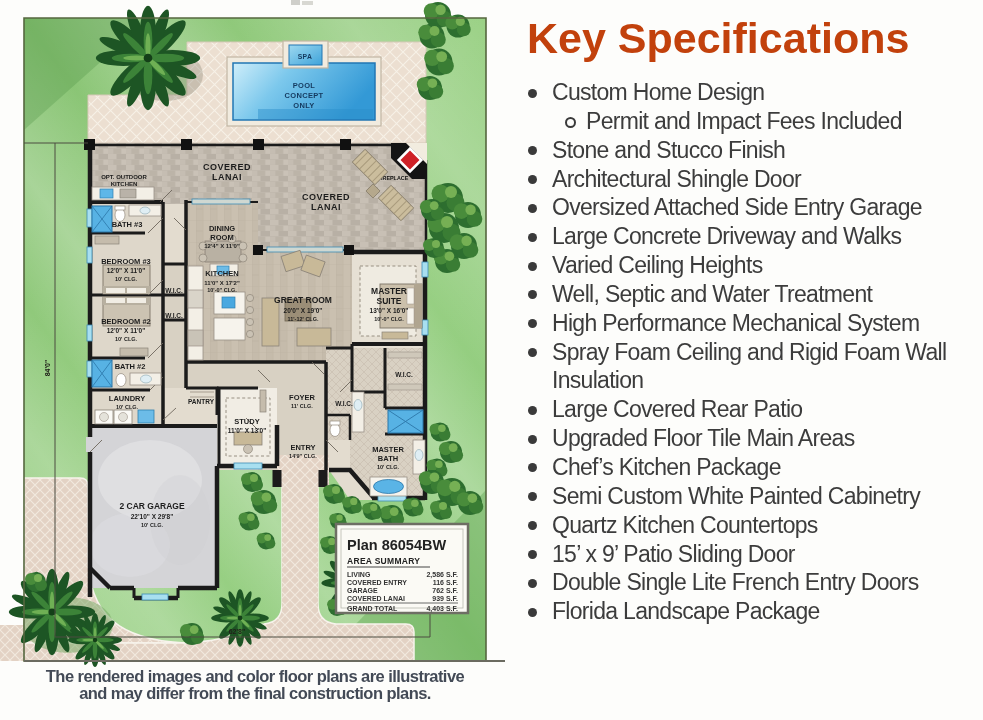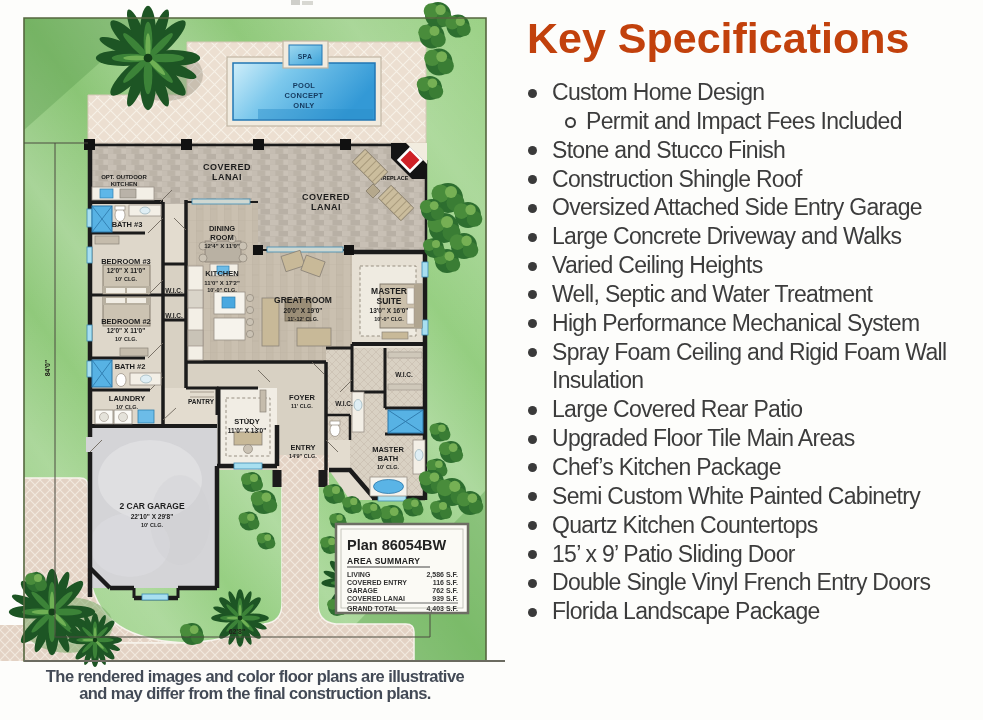--- a/index.html
+++ b/index.html
@@ -602,30 +602,30 @@
   </g>
 </g>
 </svg>
 
 <div id="kshead">Key Specifications</div>
 
 <ul id="kslist">
   <li class="b">Custom Home Design</li>
   <li class="s">Permit and Impact Fees Included</li>
   <li class="b">Stone and Stucco Finish</li>
-  <li class="b">Construction Shingle Roof</li>
+  <li class="b">Architectural Shingle Door</li>
   <li class="b">Oversized Attached Side Entry Garage</li>
   <li class="b">Large Concrete Driveway and Walks</li>
   <li class="b">Varied Ceiling Heights</li>
   <li class="b">Well, Septic and Water Treatment</li>
   <li class="b">High Performance Mechanical System</li>
   <li class="b">Spray Foam Ceiling and Rigid Foam Wall<br>Insulation</li>
   <li class="b">Large Covered Rear Patio</li>
   <li class="b">Upgraded Floor Tile Main Areas</li>
   <li class="b">Chef’s Kitchen Package</li>
   <li class="b">Semi Custom White Painted Cabinetry</li>
   <li class="b">Quartz Kitchen Countertops</li>
   <li class="b">15’ x 9’ Patio Sliding Door</li>
-  <li class="b">Double Single Vinyl French Entry Doors</li>
+  <li class="b">Double Single Lite French Entry Doors</li>
   <li class="b">Florida Landscape Package</li>
 </ul>
 
 <div id="caption">The rendered images and color floor plans are illustrative<br>and may differ from the final construction plans.</div>
 
 </body></html>

